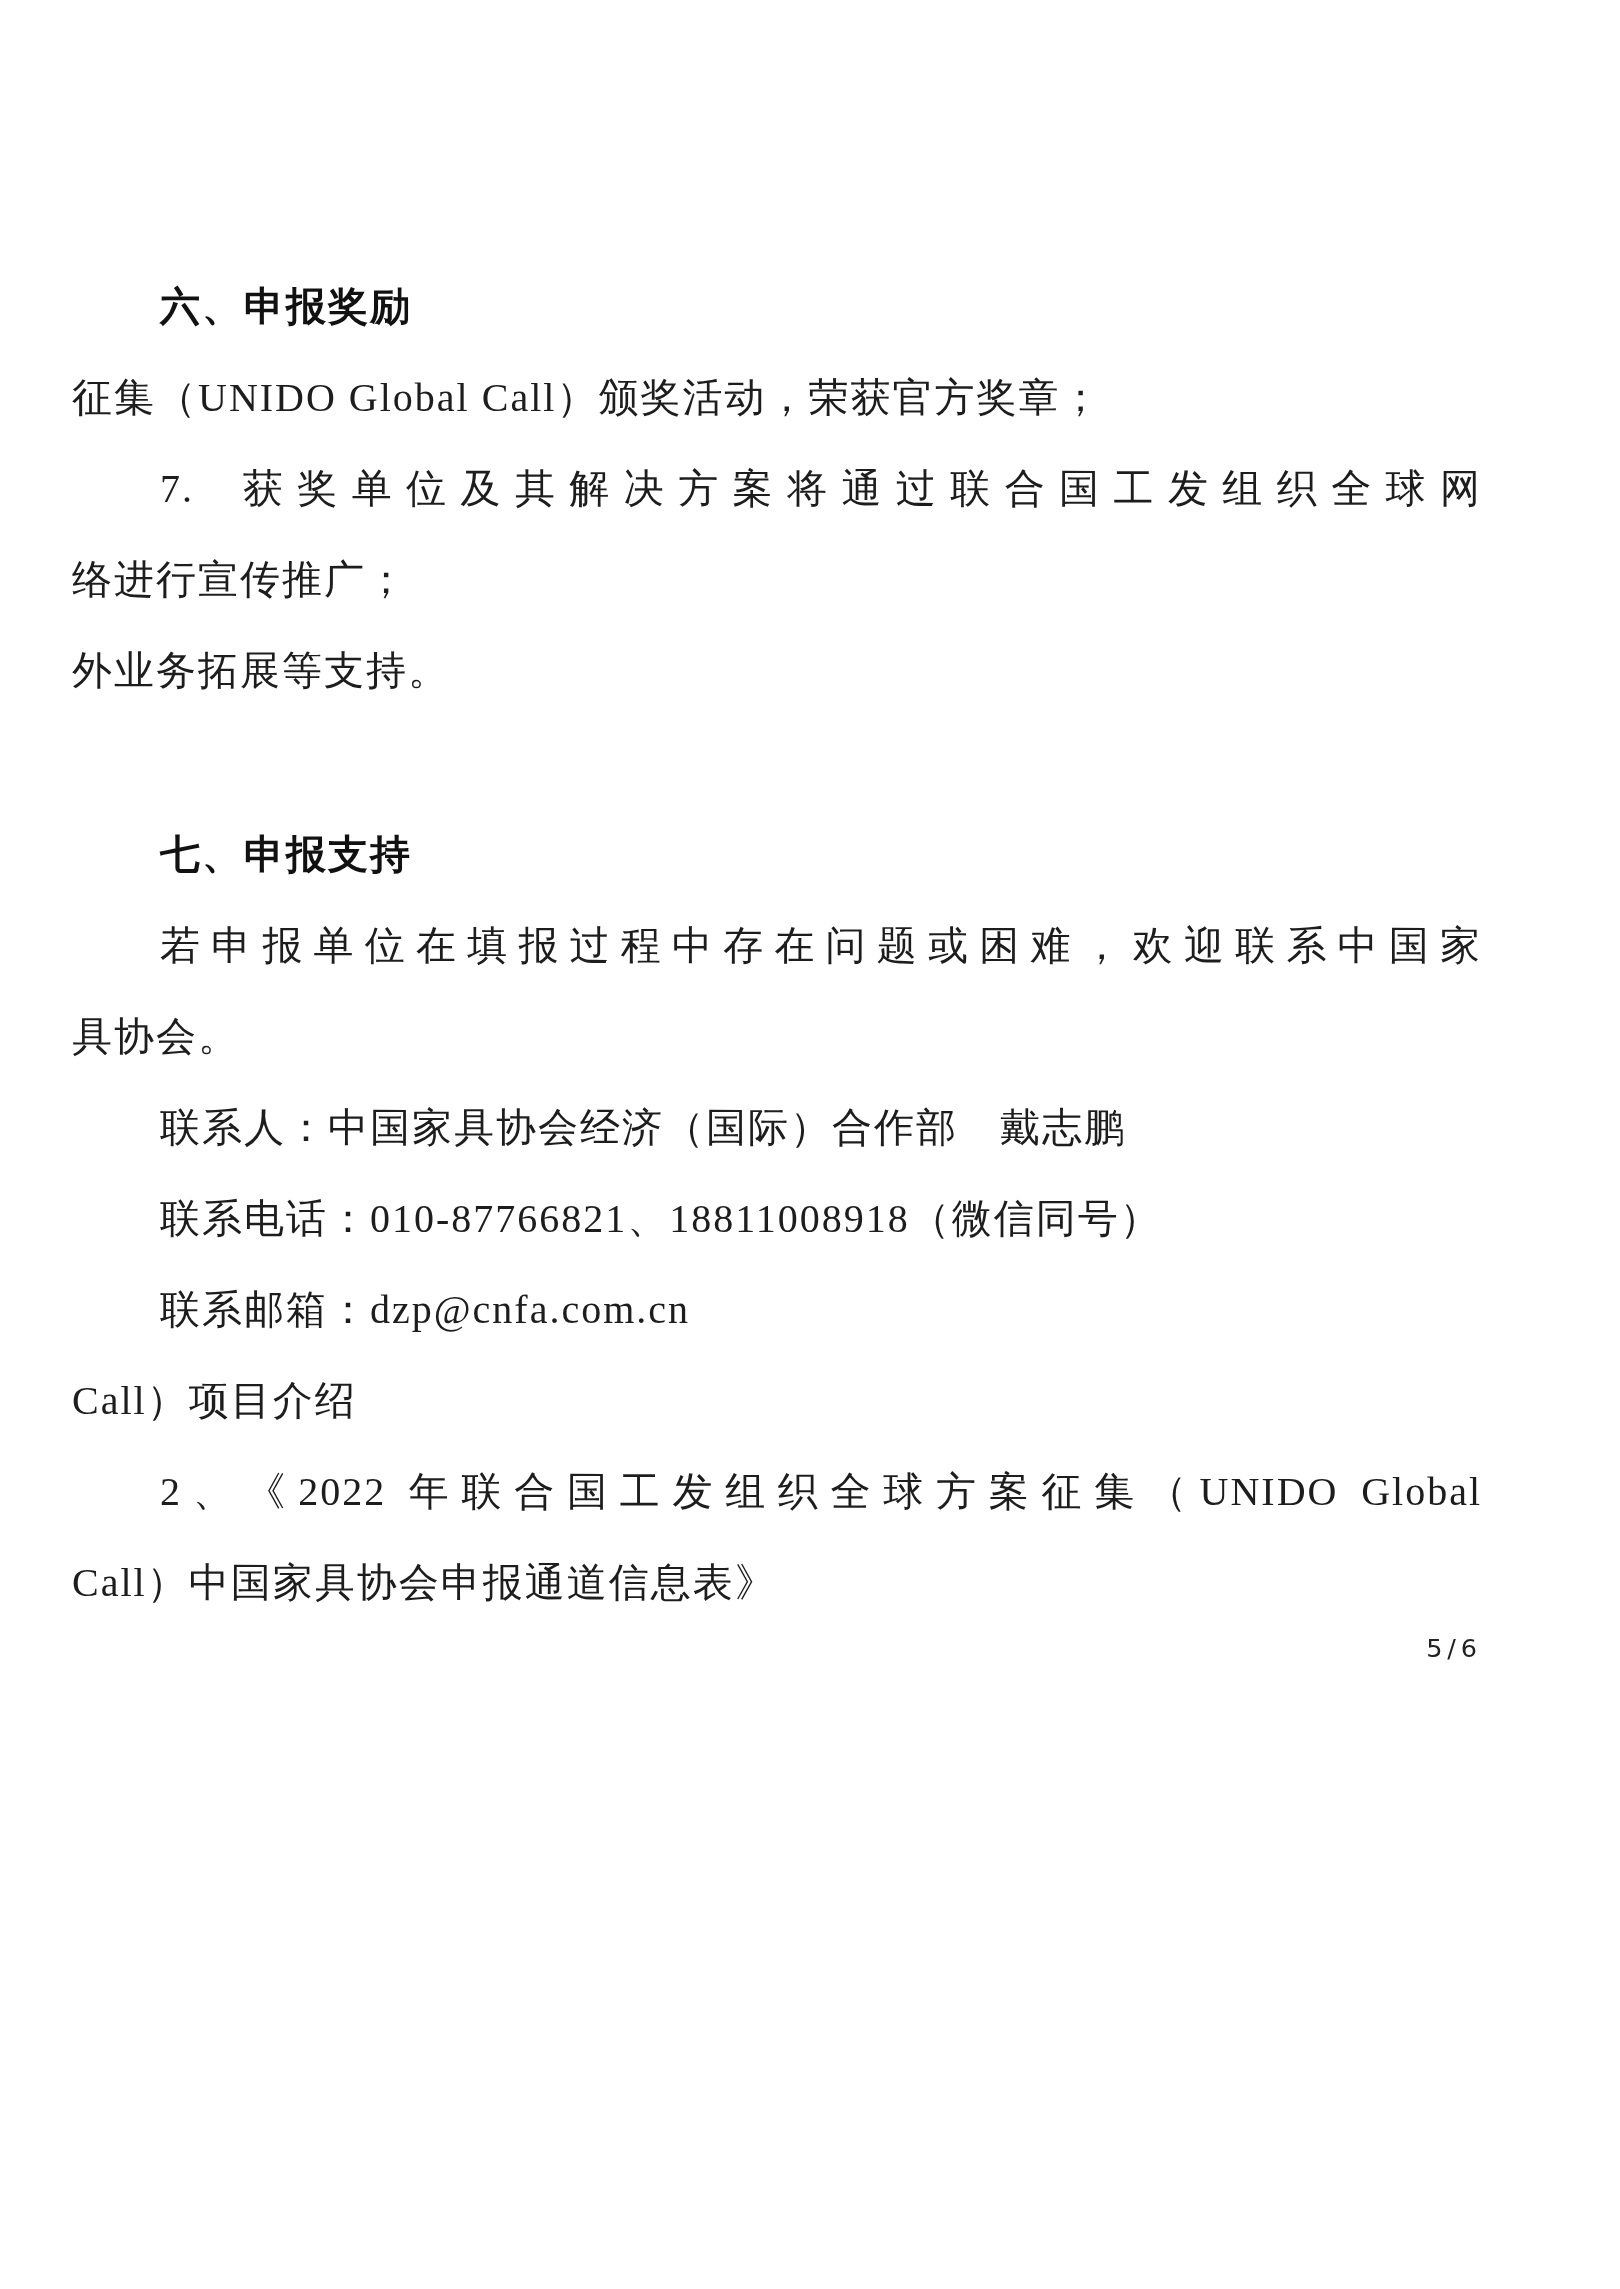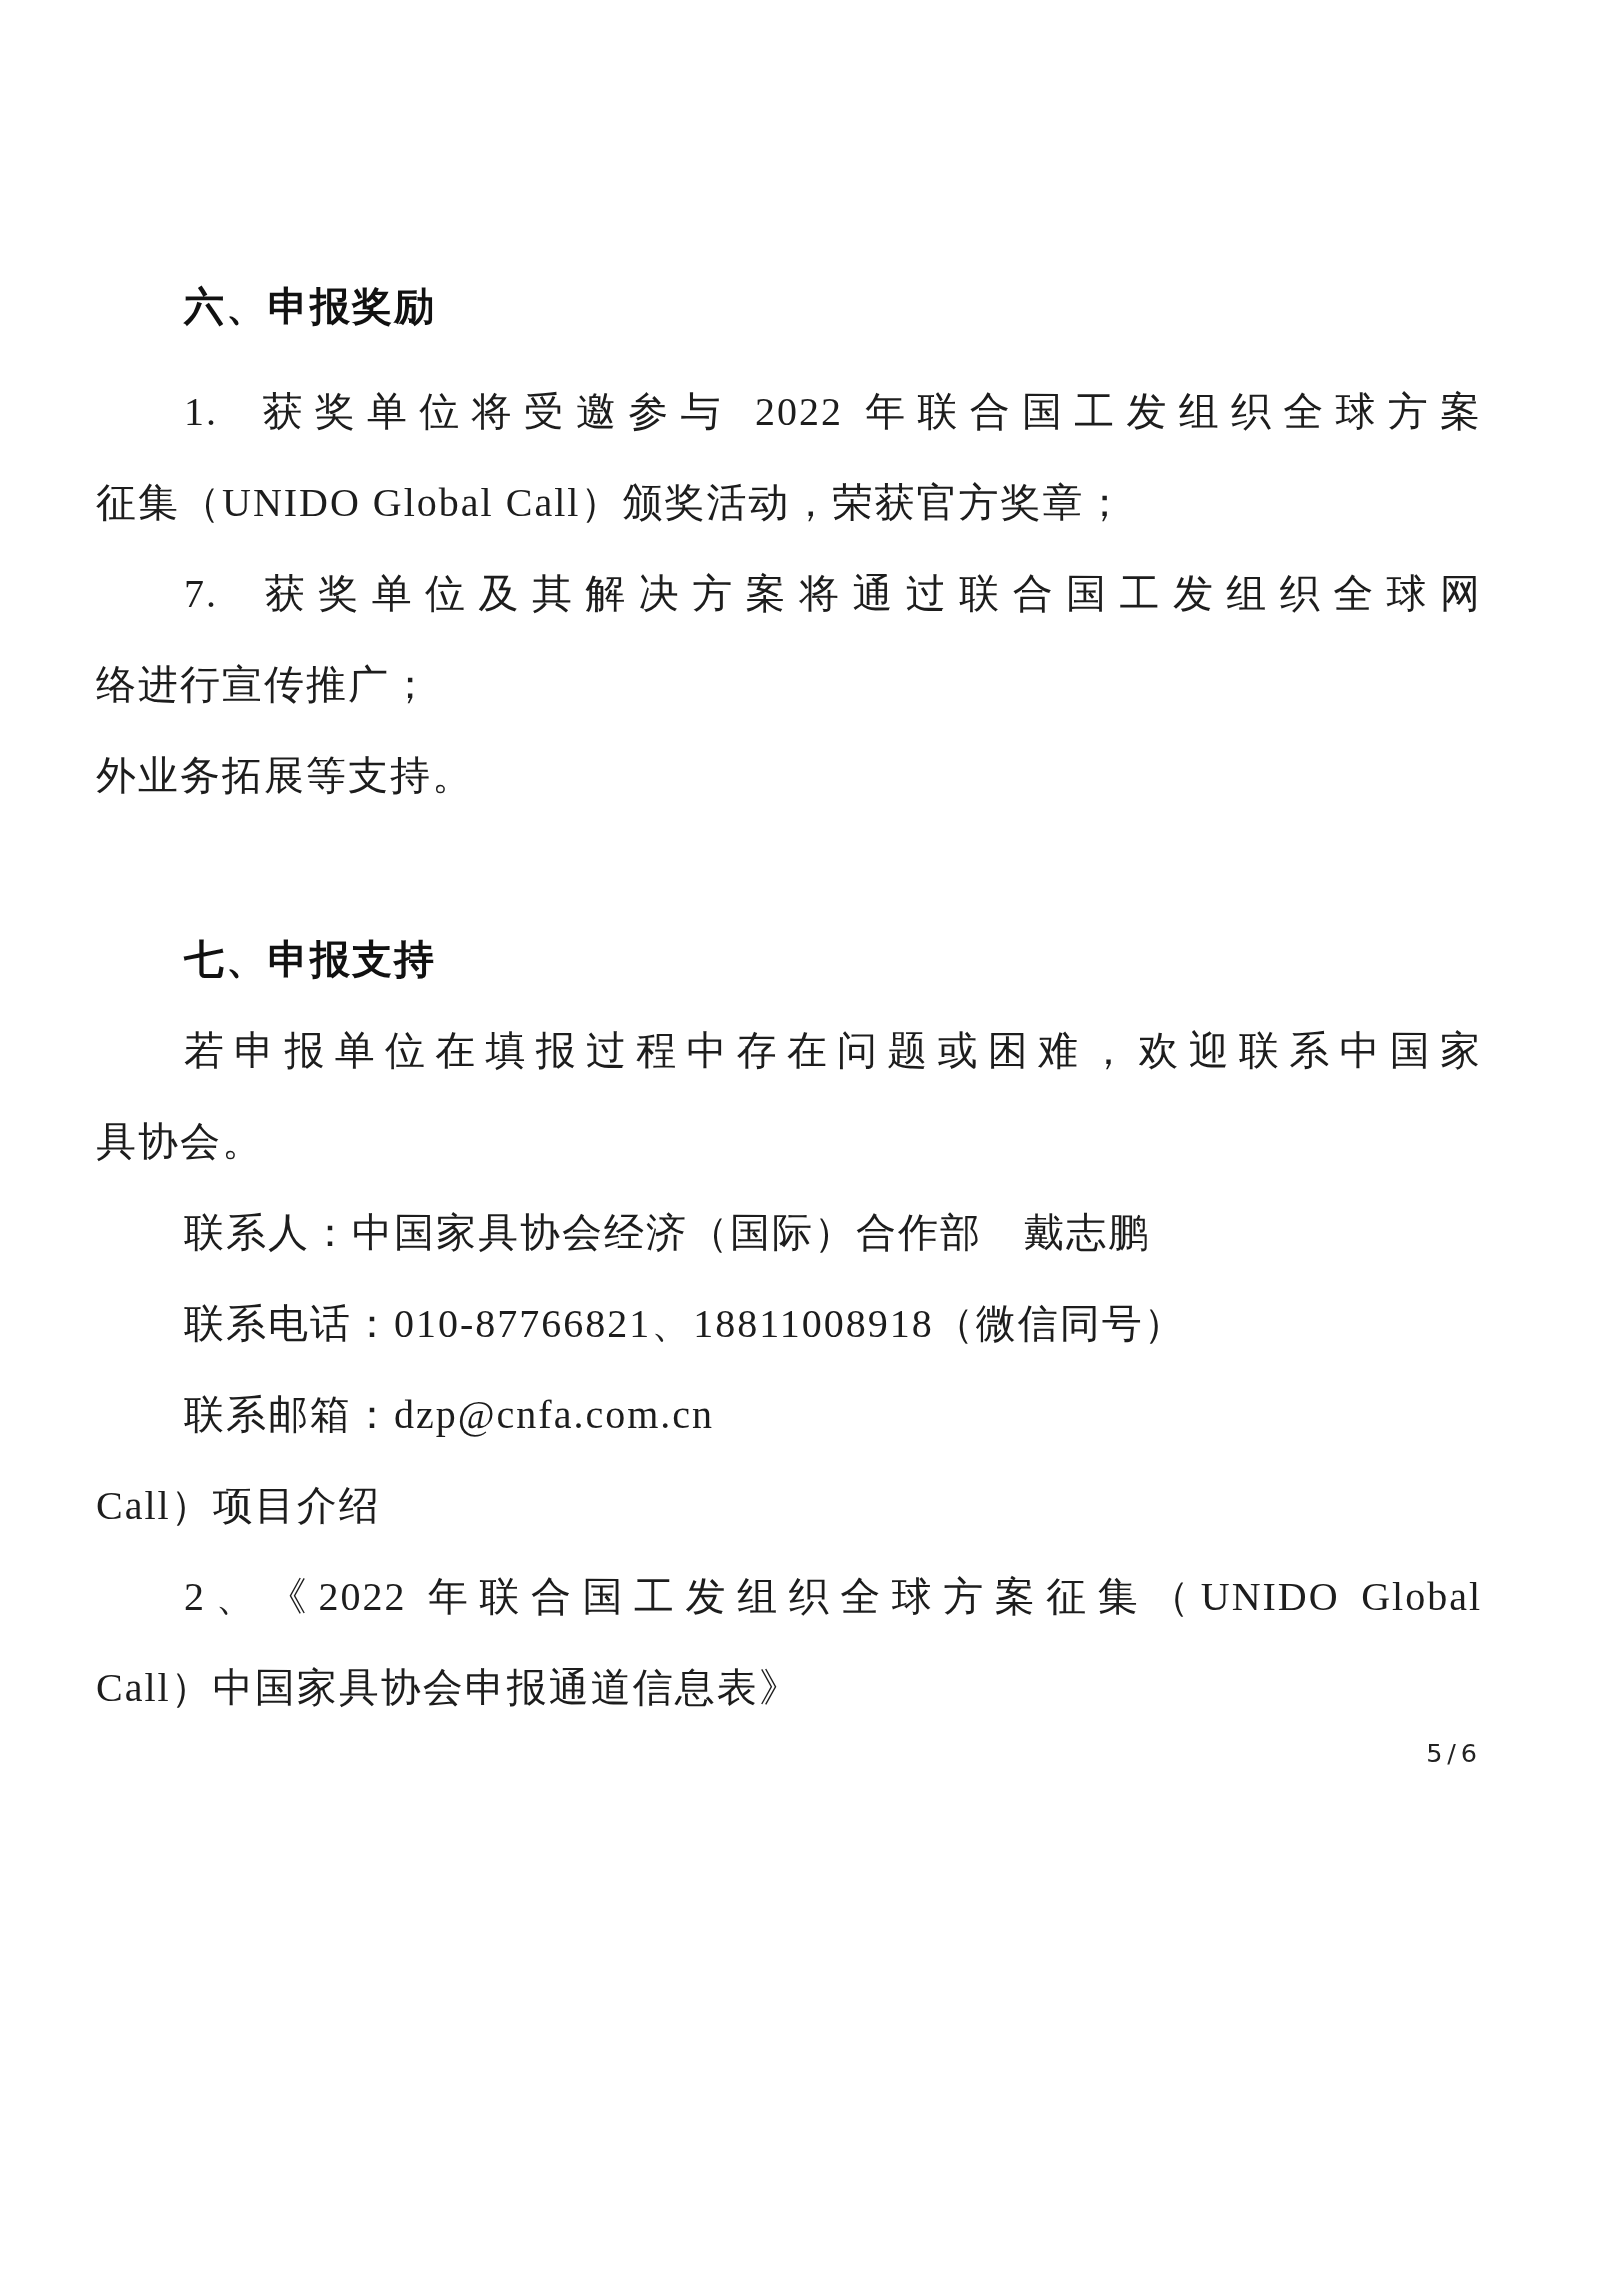--- a/index.html
+++ b/index.html
@@ -3,21 +3,21 @@
 <meta charset="utf-8">
 <style>
   html, body { margin: 0; padding: 0; background: #e9e9e9; }
   .page {
     position: relative;
     width: 1620px;
     height: 2290px;
     margin: 0 auto;
     background: #ffffff;
     box-sizing: border-box;
-    padding: 261px 138px 0 96px;
+    padding: 261px 138px 0 72px;
     font-family: "Liberation Serif", "DejaVu Serif", serif;
     color: #1d1d1d;
     font-size: 40px;
     letter-spacing: 2px;
     overflow: hidden;
   }
   .line {
     line-height: 91px;
     white-space: pre-wrap;
   }
@@ -44,21 +44,20 @@
     font-family: "DejaVu Sans", "Liberation Sans", sans-serif;
   }
 </style>
 </head>
 <body>
 
 <div class="page">
 
   <div class="line heading indent">六、申报奖励</div>
 
-  <div class="line indent fill mt-first-para">1.  获奖单位将受邀参与 2022 年联合国工发组织全球方案</div>
   <div class="line">征集（UNIDO Global Call）颁奖活动，荣获官方奖章；</div>
 
   <div class="line indent fill">7.  获奖单位及其解决方案将通过联合国工发组织全球网</div>
   <div class="line">络进行宣传推广；</div>
 
   <div class="line">外业务拓展等支持。</div>
 
   <div class="line heading indent mt-section7">七、申报支持</div>
 
   <div class="line indent fill">若申报单位在填报过程中存在问题或困难，欢迎联系中国家</div>

